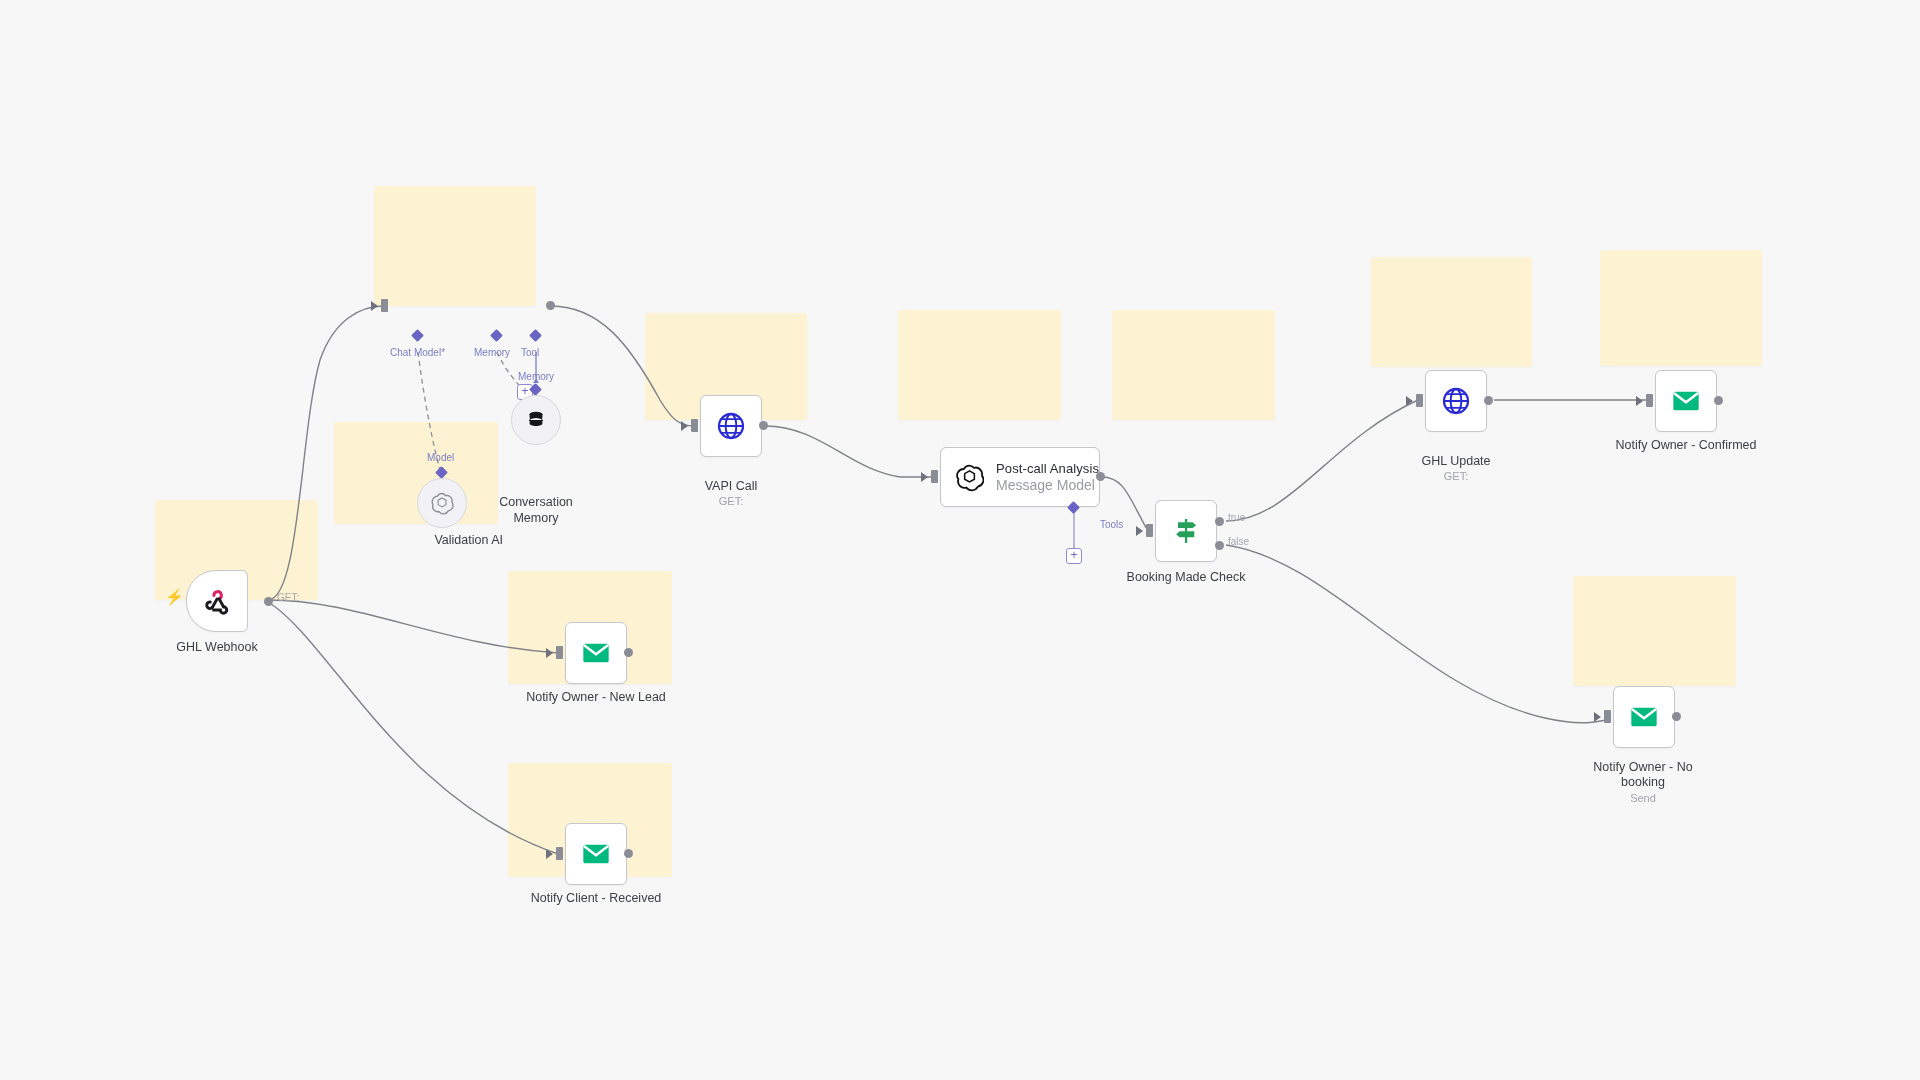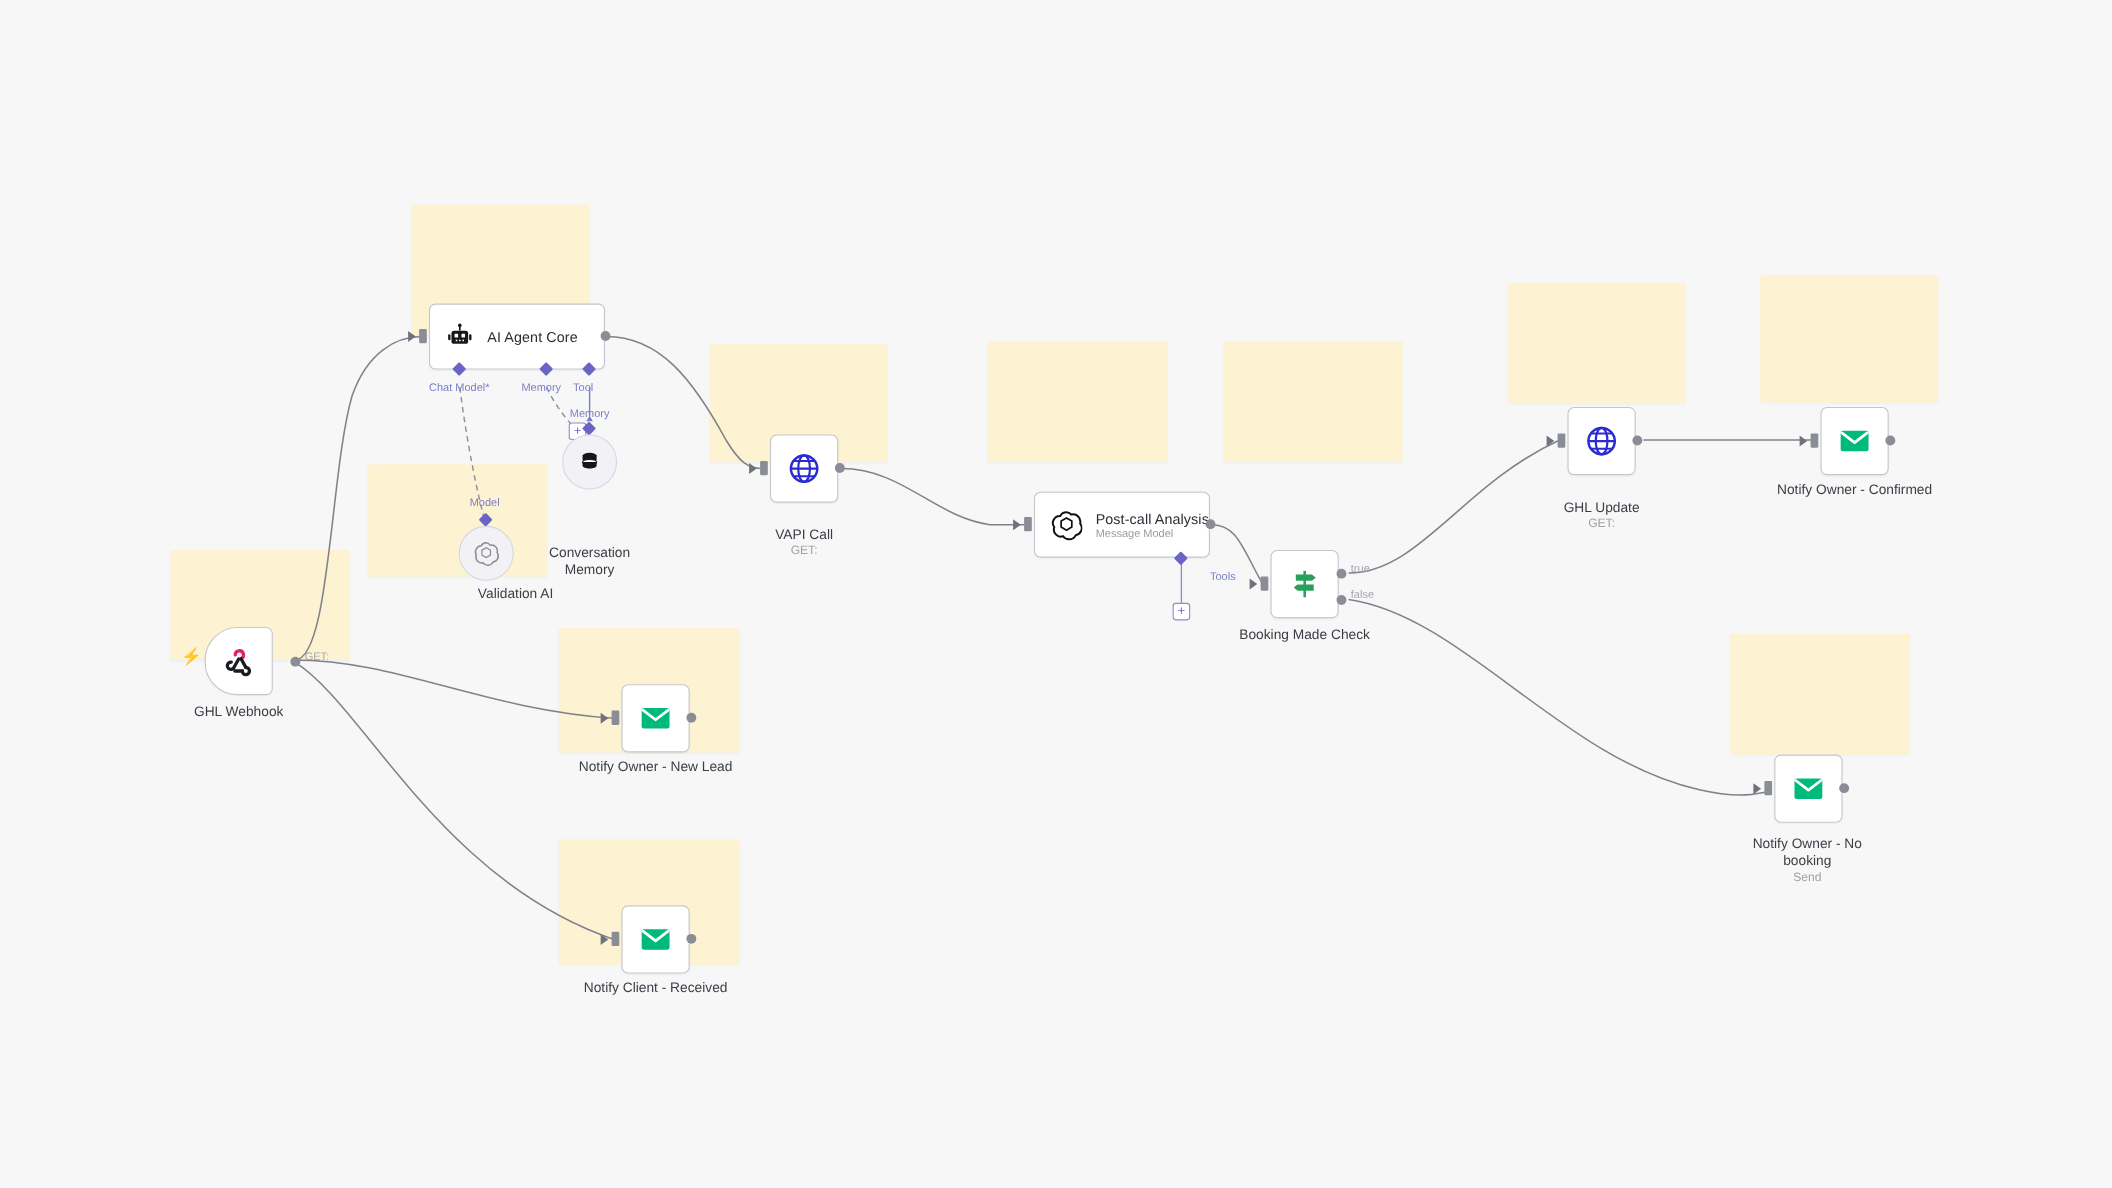--- a/index.html
+++ b/index.html
@@ -34,21 +34,21 @@
   }
   .node.sq { width:62px; height:62px; justify-content:center; }
   .node.wide { width:160px; height:60px; padding-left:14px; gap:12px; }
   .node.trigger {
     width:62px; height:62px; justify-content:center;
     border-radius:30px 6px 6px 30px;
   }
   .node-title {
     font-size:13px; color:#2b2c34; letter-spacing:.1px; white-space:nowrap;
   }
-  .node-sub { font-size:10px; color:#9a9ba3; margin-top:1px; white-space:nowrap; }
+  .node-sub { font-size:14px; color:#9a9ba3; margin-top:1px; white-space:nowrap; }
   .node-textcol { display:flex; flex-direction:column; justify-content:center; }
 
   
   .node-circ {
     position:absolute;
     width:50px; height:50px; border-radius:50%;
     background:#f1f1f6; border:1px solid #d6d7e0;
     display:flex; align-items:center; justify-content:center;
   }
 
@@ -145,37 +145,20 @@
       <path d="M13.7 10.3 L17.2 16.6" fill="none" stroke="#1b1b20" stroke-width="2.4" stroke-linecap="round"></path>
       <path d="M17.2 16.6 a2.6 2.6 0 1 1 -2.6 2.6 H9.2" fill="none" stroke="#1b1b20" stroke-width="2.4" stroke-linecap="round"></path>
     </svg>
   </div>
   <div class="port" style="left:264px;top:597px;"></div>
   <div class="port-label" style="left:277px;top:592px;">GET:</div>
   <div class="caption" style="left:152px;top:640px;width:130px;">GHL Webhook</div>
 
   <div class="arrow-in" style="left:371px;top:301px;"></div>
   <div class="port-in" style="left:381px;top:299px;"></div>
-  <div class="node wide" style="left:390px;top:276px;">
-    <svg width="26" height="26" viewBox="0 0 24 24">
-      <rect x="5" y="7" width="14" height="11" rx="2.2" fill="#17181c"></rect>
-      <rect x="2.2" y="10" width="2" height="5" rx="1" fill="#17181c"></rect>
-      <rect x="19.8" y="10" width="2" height="5" rx="1" fill="#17181c"></rect>
-      <rect x="11.3" y="3.2" width="1.4" height="3.8" fill="#17181c"></rect>
-      <circle cx="12" cy="2.6" r="1.5" fill="#17181c"></circle>
-      <rect x="7.6" y="9.6" width="3" height="3.2" rx="0.6" fill="#ffffff"></rect>
-      <rect x="13.4" y="9.6" width="3" height="3.2" rx="0.6" fill="#ffffff"></rect>
-      <rect x="8.6" y="14.6" width="1.3" height="1.3" fill="#ffffff"></rect>
-      <rect x="11.4" y="14.6" width="1.3" height="1.3" fill="#ffffff"></rect>
-      <rect x="14.2" y="14.6" width="1.3" height="1.3" fill="#ffffff"></rect>
-    </svg>
-    <div class="node-textcol">
-      <div class="node-title">AI Agent Core</div>
-    </div>
-  </div>
   <div class="port" style="left:546px;top:301px;"></div>
 
   <div class="diamond" style="left:413px;top:331px;"></div>
   <div class="sub-label" style="left:390px;top:347px;">Chat Model*</div>
   <div class="diamond" style="left:492px;top:331px;"></div>
   <div class="sub-label" style="left:474px;top:347px;">Memory</div>
   <div class="diamond" style="left:531px;top:331px;"></div>
   <div class="sub-label" style="left:521px;top:347px;">Tool</div>
 
   <div class="sub-label" style="left:518px;top:371px;">Memory</div>

